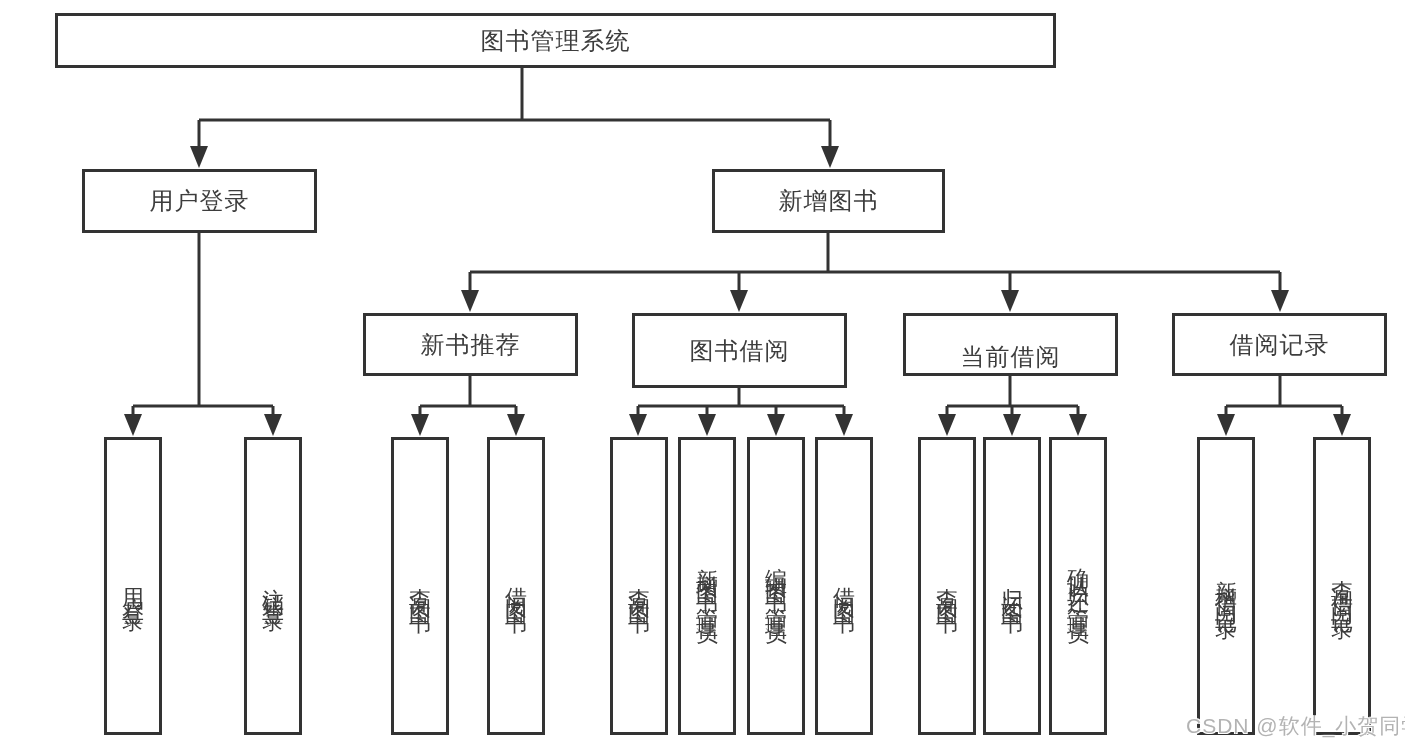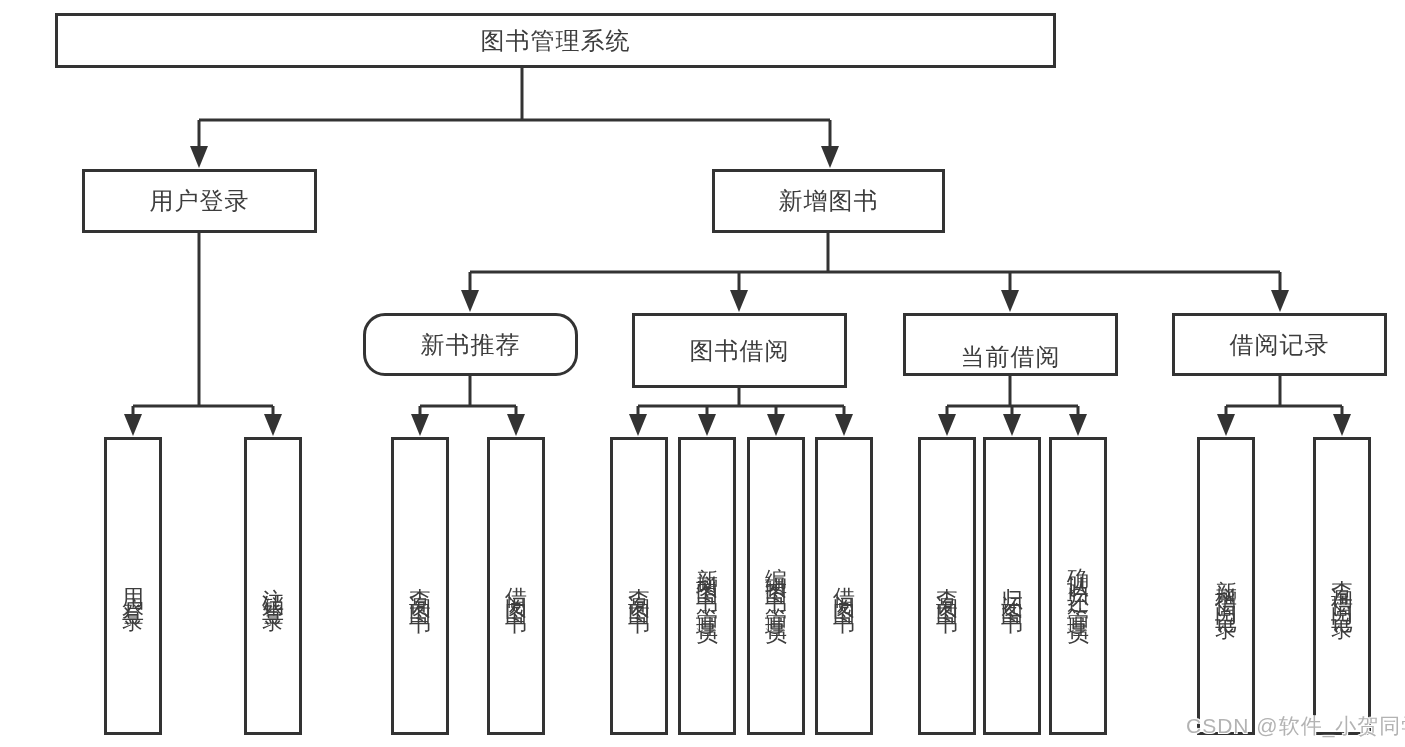--- a/index.html
+++ b/index.html
@@ -125,21 +125,21 @@
     <span>图书管理系统</span>
   </div>
 
   <div class="node hnode" style="left:82px; top:169px; width:235px; height:64px;">
     <span>用户登录</span>
   </div>
   <div class="node hnode" style="left:712px; top:169px; width:233px; height:64px;">
     <span>新增图书</span>
   </div>
 
-  <div class="node hnode" style="left:363px; top:313px; width:215px; height:63px;border-radius:22px;">
+  <div class="node hnode" style="left:363px; top:313px; width:215px; height:63px;">
     <span>新书推荐</span>
   </div>
   <div class="node hnode" style="left:632px; top:313px; width:215px; height:75px;">
     <span>图书借阅</span>
   </div>
   <div class="node hnode" style="left:903px; top:313px; width:215px; height:63px;align-items:flex-end;">
     <span>当前借阅</span>
   </div>
   <div class="node hnode" style="left:1172px; top:313px; width:215px; height:63px;">
     <span>借阅记录</span>

